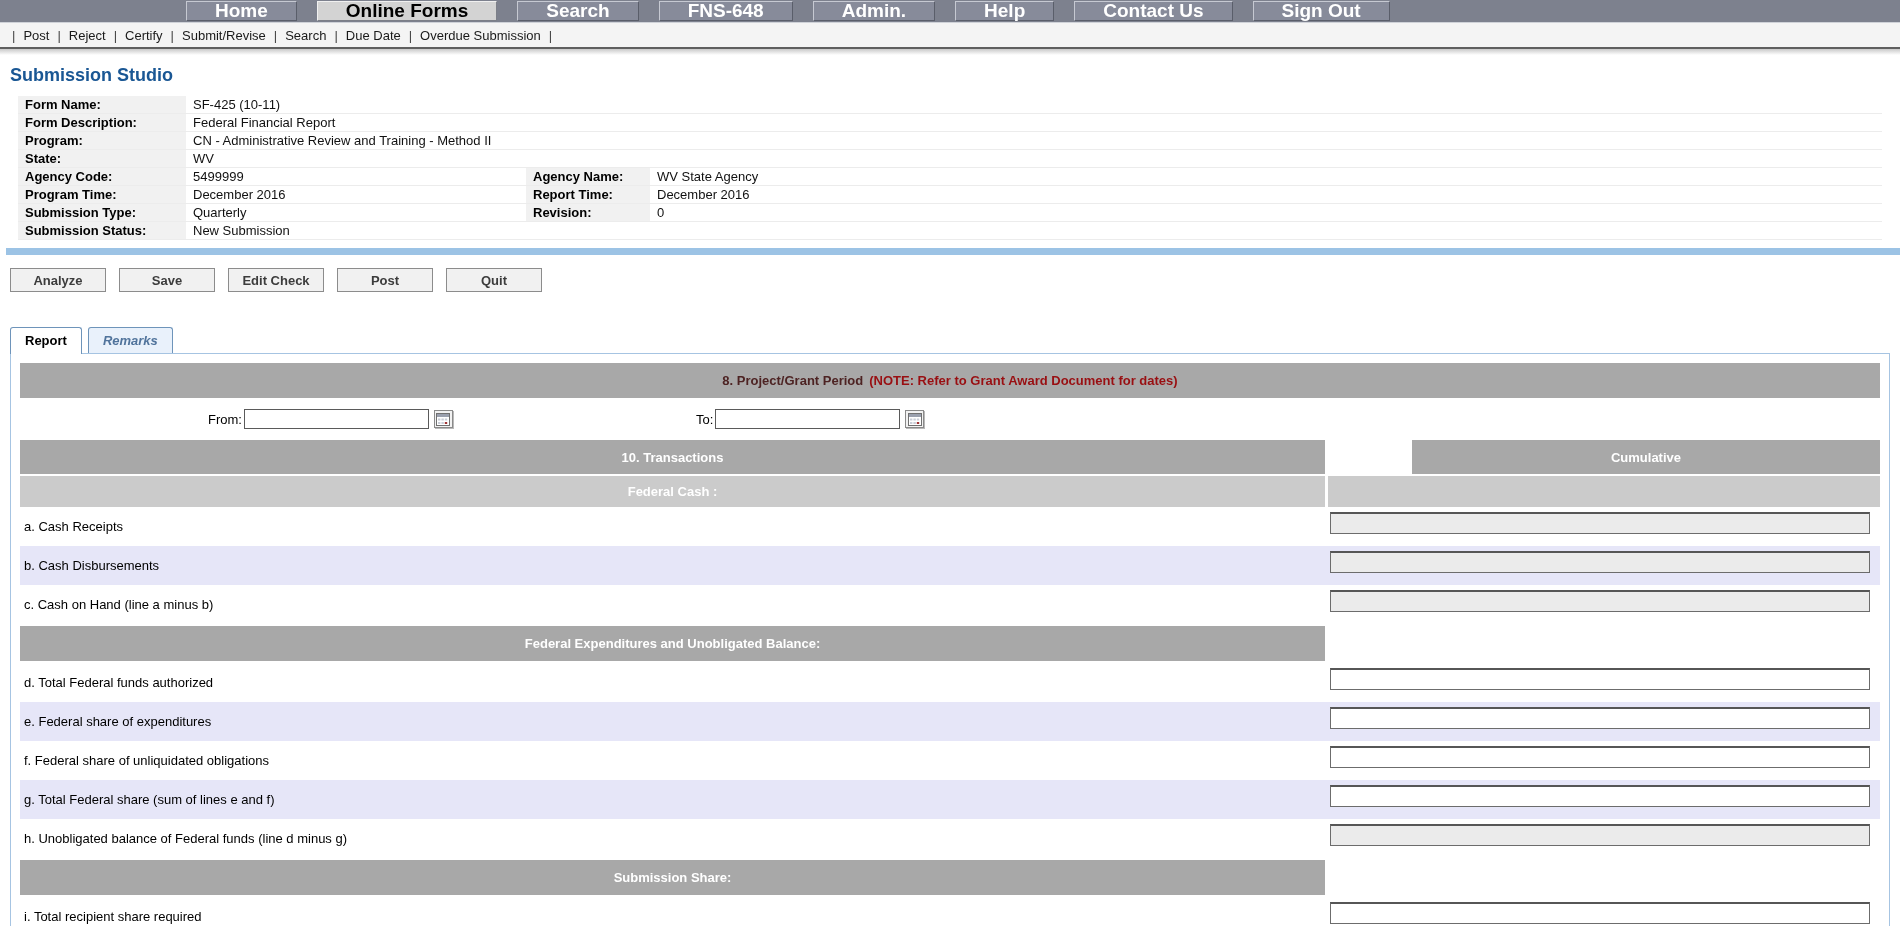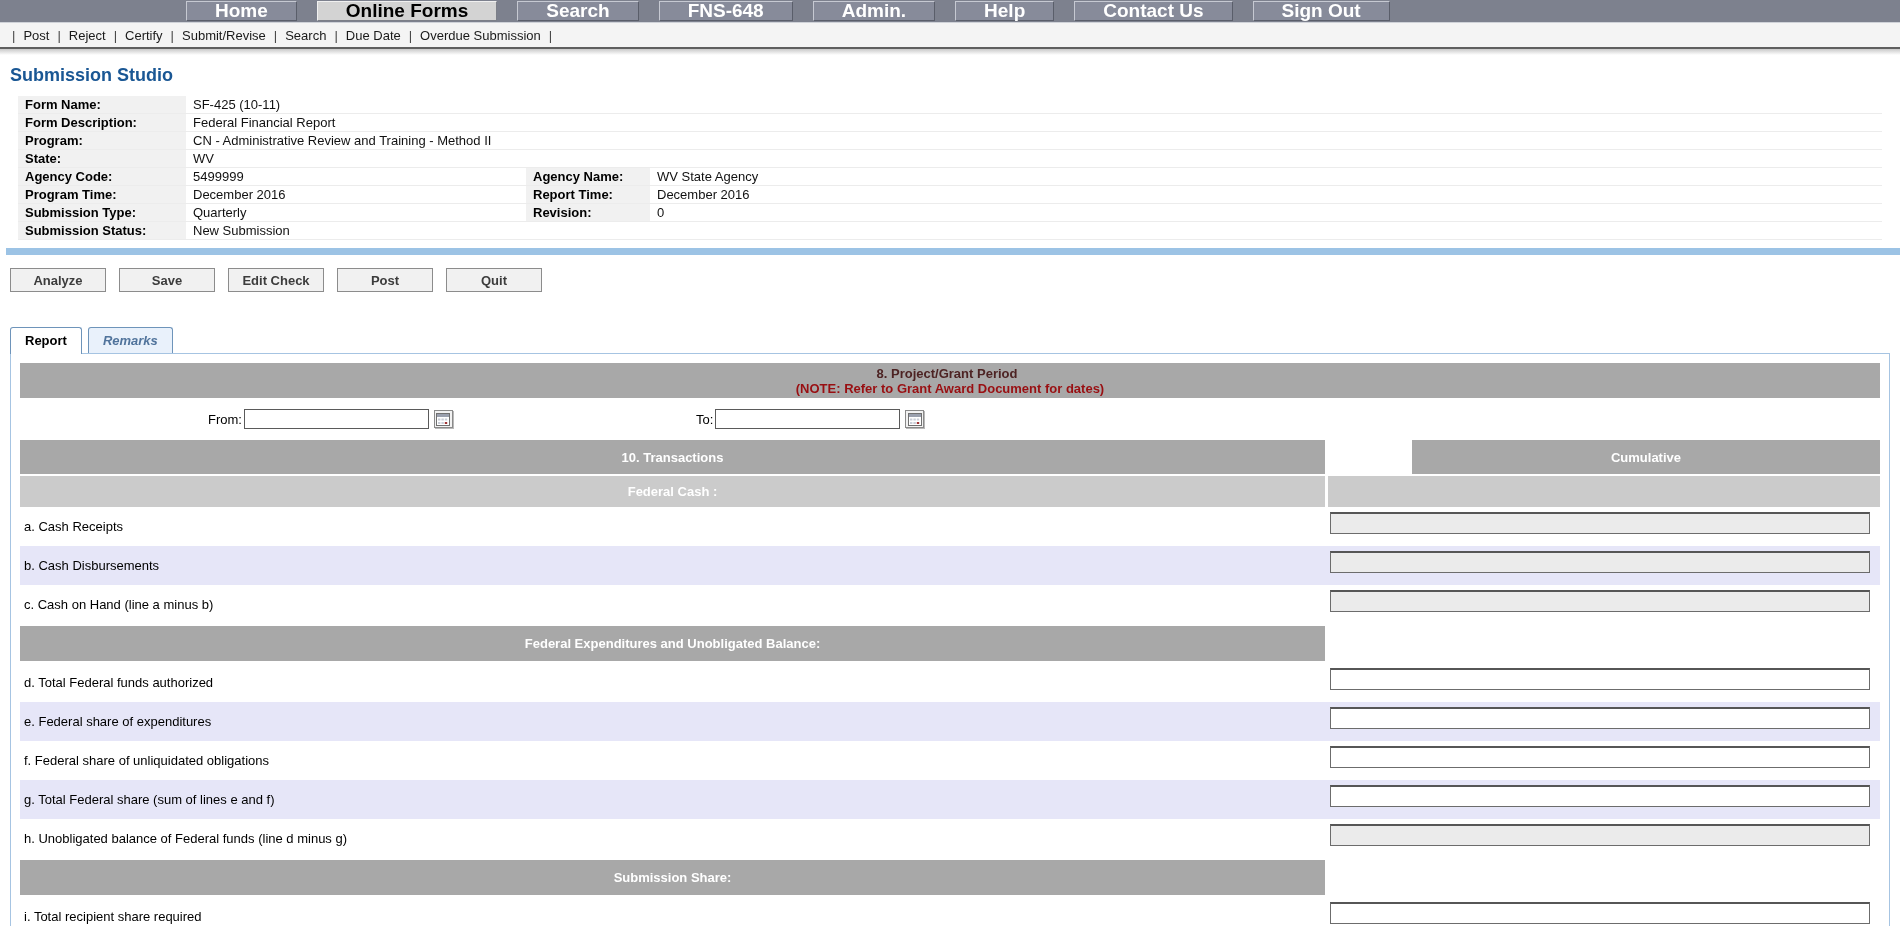--- a/index.html
+++ b/index.html
@@ -47,21 +47,21 @@
     border: 1px solid #6e94ba; border-bottom: none; border-radius: 3px 3px 0 0;
     margin-right: 6px; cursor: pointer; position: relative; }
   .tab.active { background: #fff; color: #000; z-index: 2; margin-bottom: -1px; padding-bottom: 6px; }
   .tab.inactive { background: #e9f1fb; color: #51749c; font-style: italic; }
 
   
   .content-box { margin: 0 10px 0 10px; border: 1px solid #a6c4e2; background: #fff;
     height: 640px; padding: 9px 9px 0 9px; position: relative; z-index: 1; }
 
   .period-header { height: 35px; background: #a8a8a8; display: flex; align-items: center;
-    justify-content: center; font-size: 13px; font-weight: bold; flex-direction: column; }
+    justify-content: center; font-size: 13px; font-weight: bold; }
   .period-title { color: #4d2323; margin-right: 6px; }
   .period-note { color: #990f12; }
 
   .date-row { height: 36px; margin-top: 3px; display: flex; align-items: center; font-size: 13px; }
   .date-label { color: #000; }
   .from-label { margin-left: 188px; }
   .to-label { margin-left: 243px; }
   .date-input { width: 185px; height: 20px; border: 1px solid #5a5a5a; margin-left: 2px;
     font-size: 13px; padding: 0 3px; }
   .cal-btn { width: 19px; height: 18px; margin-left: 5px; padding: 0; background: #f2f2f2;

